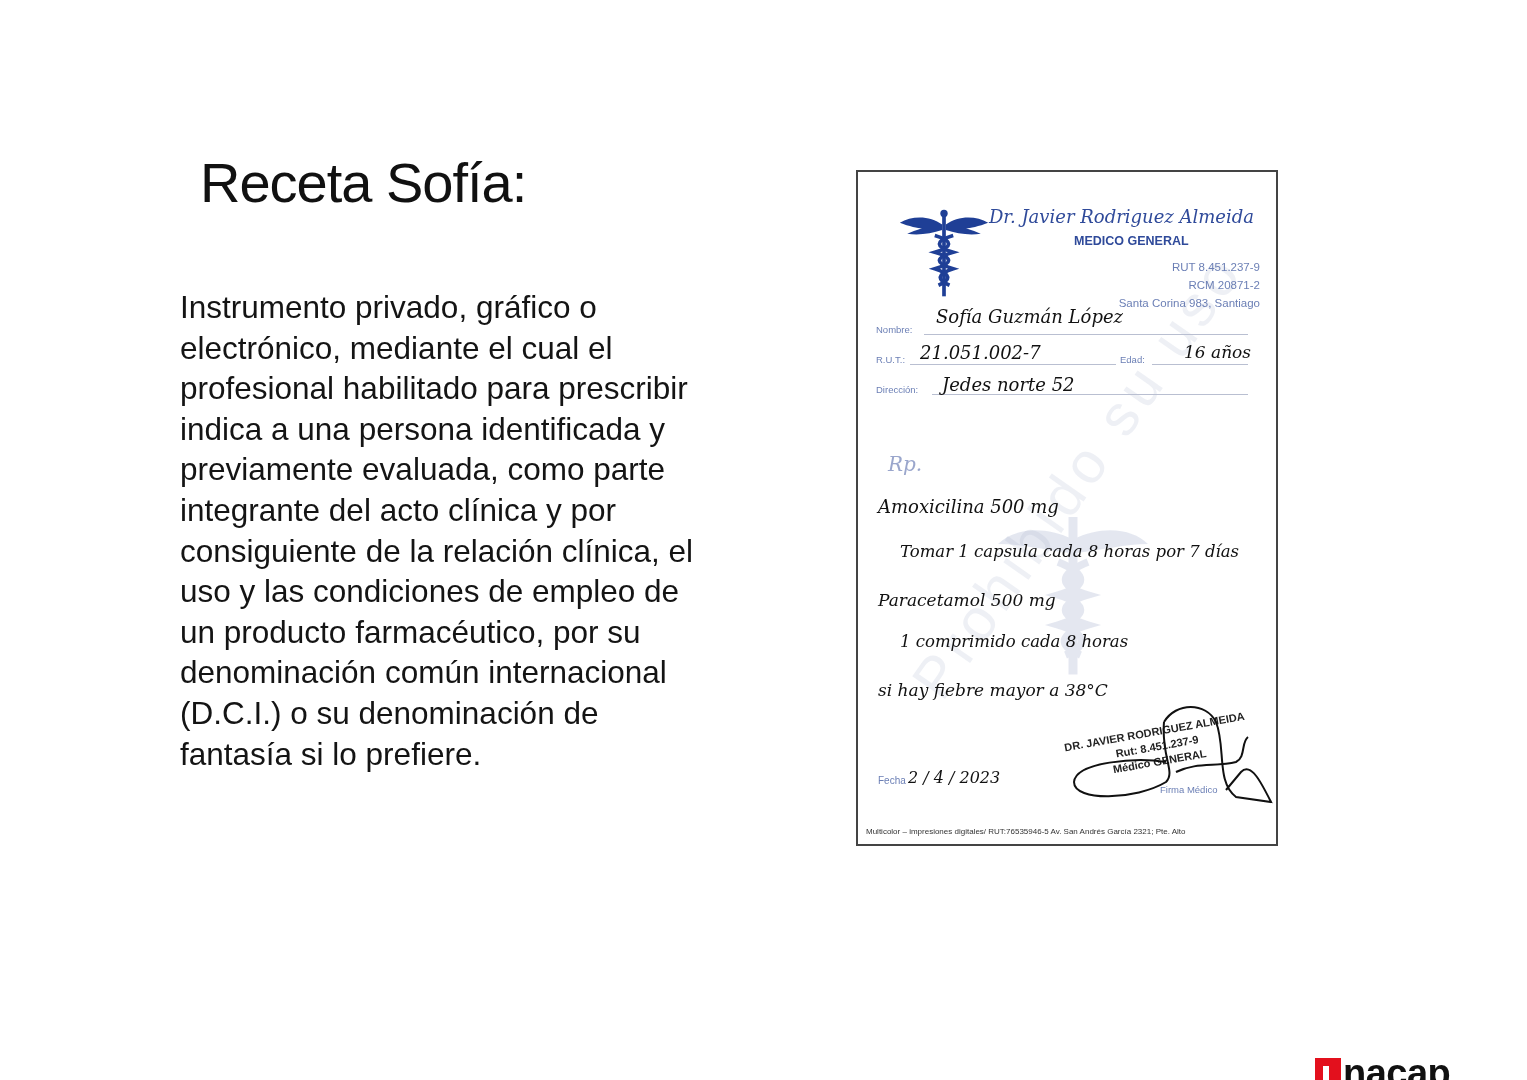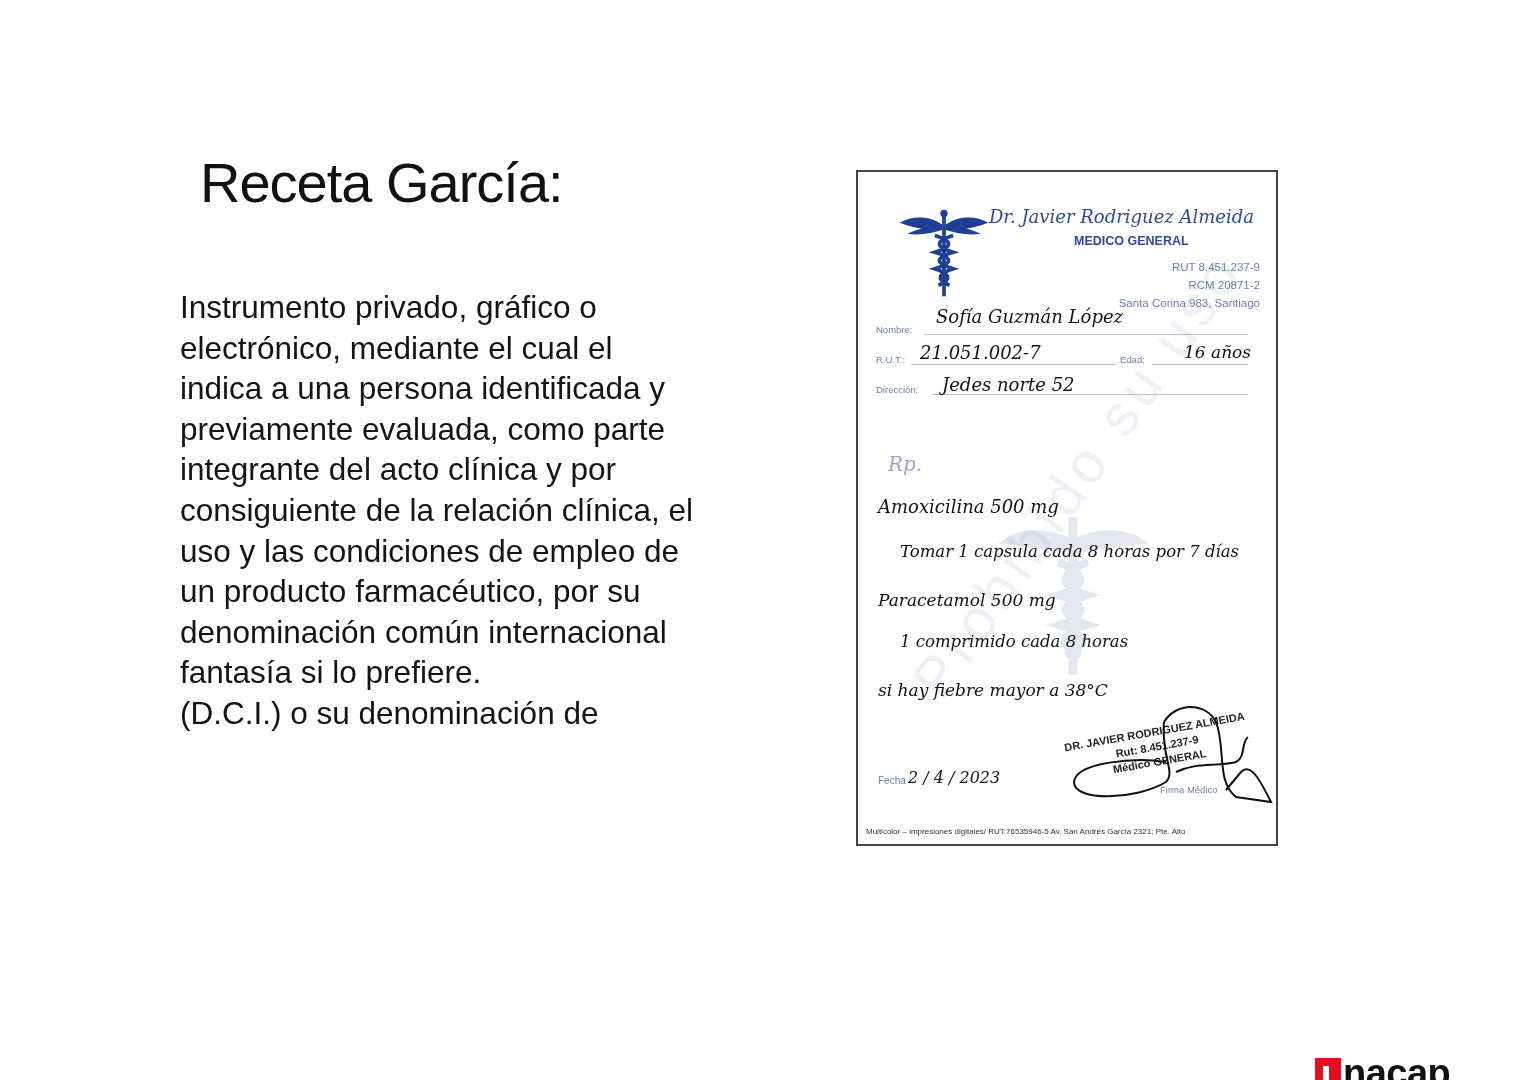--- a/index.html
+++ b/index.html
@@ -57,34 +57,35 @@
 
   
   .logo { position: absolute; left: 1315px; top: 1024px; height: 40px; display: flex; align-items: flex-end; margin-top: 24px; }
   .logo-mark { width: 26px; height: 30px; background: #e3101d; position: relative; margin-right: 2px; }
   .logo-mark::after { content: ""; position: absolute; left: 8px; top: 8px; width: 6px; height: 22px; background: #fff; }
   .logo-text { font-family: "Liberation Sans", sans-serif; font-weight: bold; font-size: 38px; line-height: 30px; color: #111; letter-spacing: -0.5px; }
 </style>
 </head>
 <body>
 
-<div class="slide-title">Receta García:</div>
+<div class="slide-title">Receta Sofía:</div>
 
 <div class="slide-body">
   <span>Instrumento privado, gráfico o</span>
   <span>electrónico, mediante el cual el</span>
+  <span>profesional habilitado para prescribir</span>
   <span>indica a una persona identificada y</span>
   <span>previamente evaluada, como parte</span>
   <span>integrante del acto clínica y por</span>
   <span>consiguiente de la relación clínica, el</span>
   <span>uso y las condiciones de empleo de</span>
   <span>un producto farmacéutico, por su</span>
   <span>denominación común internacional</span>
+  <span>(D.C.I.) o su denominación de</span>
   <span>fantasía si lo prefiere.</span>
-  <span>(D.C.I.) o su denominación de</span>
 </div>
 
 <div class="rx-card">
 
   <svg class="watermark-cad" viewBox="0 0 100 120">
     <path d="M50 10 L50 115" stroke="#6d7fb0" stroke-width="6"></path>
     <path d="M50 25 C30 15 10 18 0 28 C15 28 30 32 48 34 Z" fill="#6d7fb0"></path>
     <path d="M50 25 C70 15 90 18 100 28 C85 28 70 32 52 34 Z" fill="#6d7fb0"></path>
     <path d="M40 40 C60 48 60 56 40 62 C60 68 60 76 40 82 C60 88 60 96 45 102" fill="none" stroke="#6d7fb0" stroke-width="5"></path>
     <path d="M60 40 C40 48 40 56 60 62 C40 68 40 76 60 82 C40 88 40 96 55 102" fill="none" stroke="#6d7fb0" stroke-width="5"></path>

